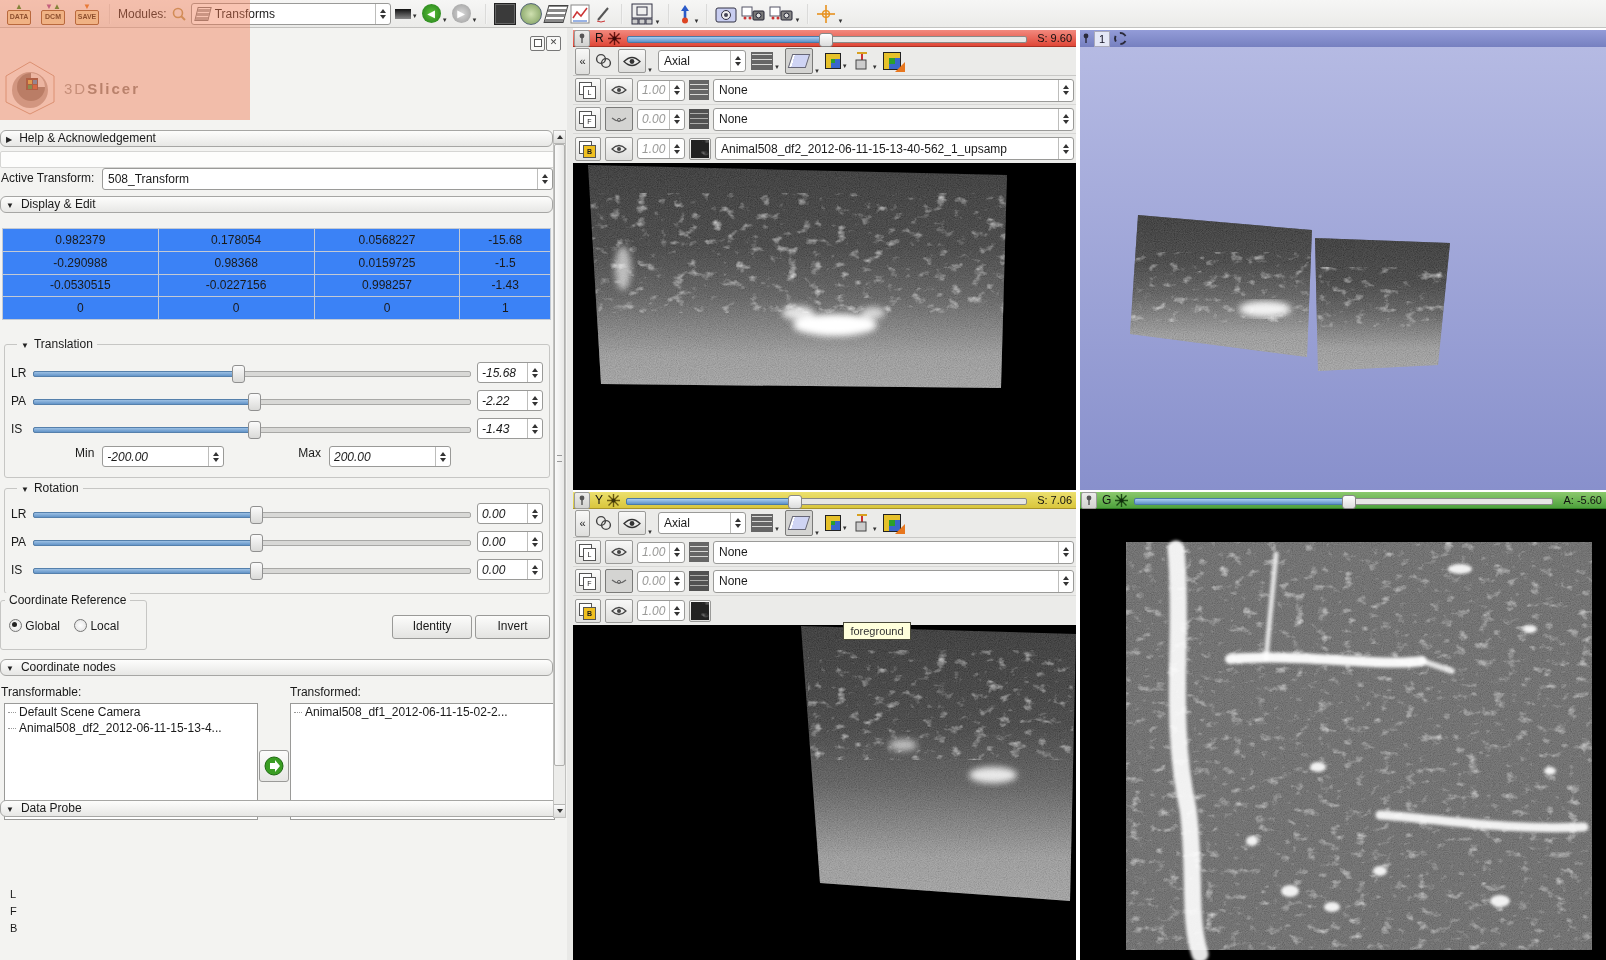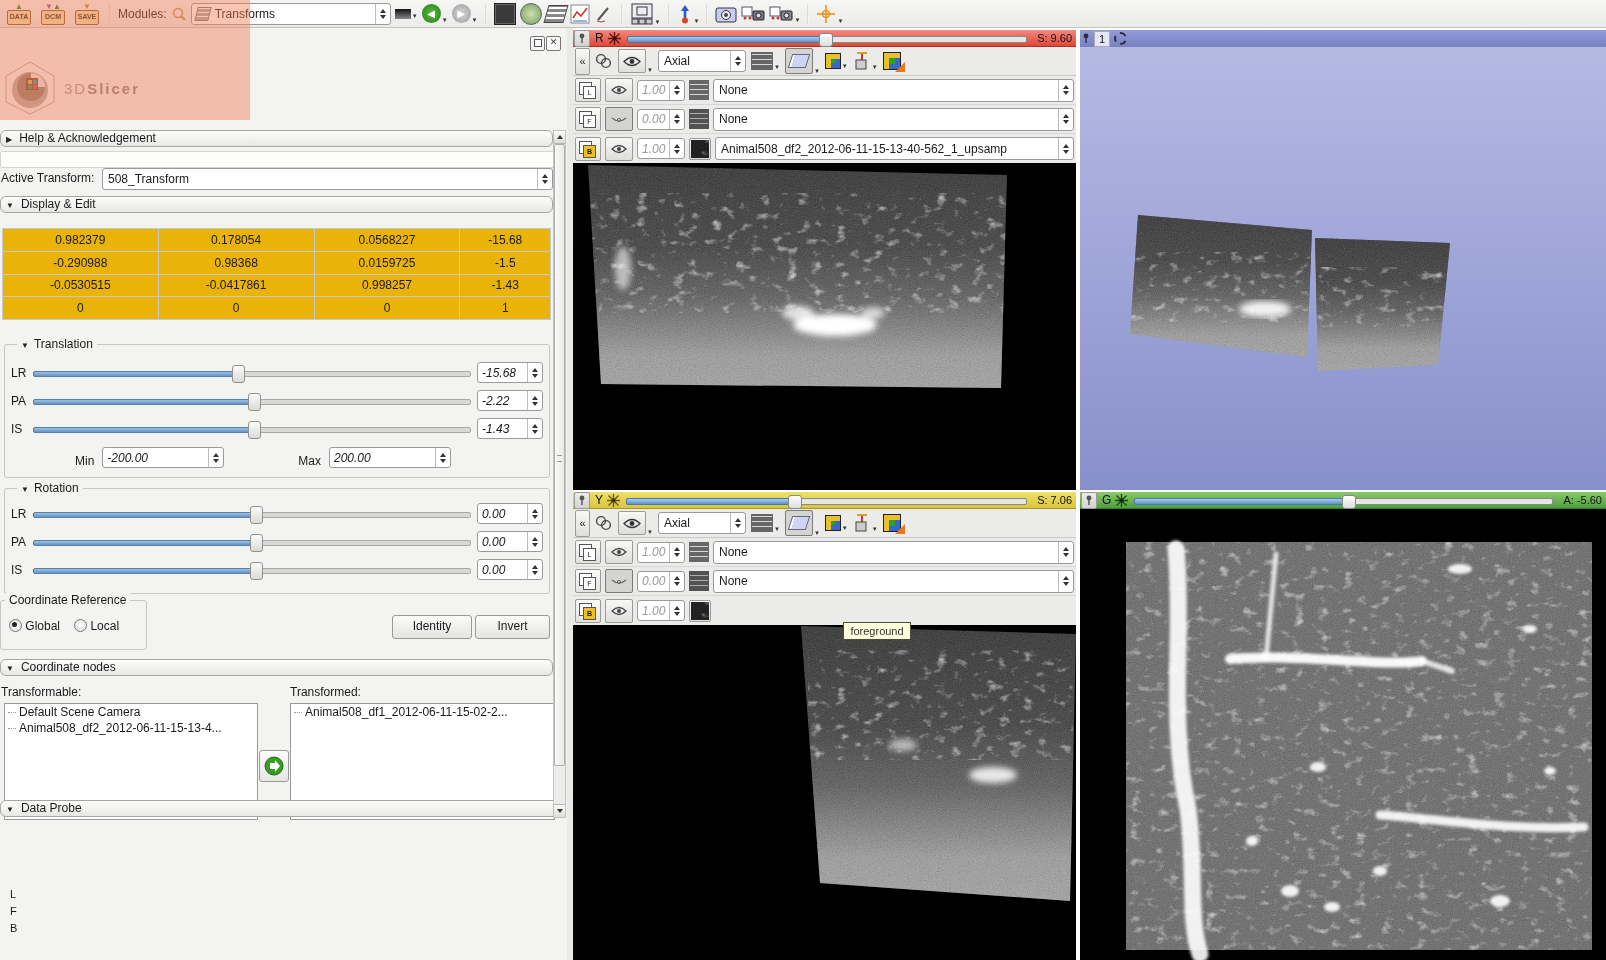--- a/index.html
+++ b/index.html
@@ -22,21 +22,21 @@
   .sa-up{width:0;height:0;border-left:3px solid transparent;border-right:3px solid transparent;border-bottom:4px solid #333;}
   .sa-dn{width:0;height:0;border-left:3px solid transparent;border-right:3px solid transparent;border-top:4px solid #333;}
   
   #panel{left:0;top:28px;width:573px;height:932px;background:#f3f3f1;}
   .cbar{background:linear-gradient(#fdfdfc,#e7e7e5);border:1px solid #a6a6a4;border-radius:6px;
         display:flex;align-items:flex-start;gap:7px;padding-left:5px;box-sizing:border-box;height:17px;}
   .tri-r::before{content:"▶";font-size:8px;color:#222;}
   .tri-d::before{content:"▼";font-size:8px;color:#222;}
   .group{border:1px solid #c6c6c4;border-radius:3px;}
   .leg{position:absolute;top:-8px;left:12px;background:#f3f3f1;padding:0 4px;display:flex;gap:5px;align-items:center;}
-  table.mx{border-collapse:collapse;width:100%;height:100%;background:#eab308;}
+  table.mx{border-collapse:collapse;width:100%;height:100%;background:#3b82f6;}
   table.mx td{border:1px solid #c3cad4;text-align:center;font-size:12px;}
   .slider{position:relative;height:16px;}
   .groove{position:absolute;left:0;right:0;top:6px;height:4px;background:#d8d8d6;border:1px solid #a8a8a6;border-radius:2px;}
   .gfill{position:absolute;left:0;top:6px;height:4px;background:linear-gradient(#9cc0e4,#6394c8);border:1px solid #5580ac;border-radius:2px;}
   .handle{position:absolute;top:0;width:11px;height:16px;background:linear-gradient(#fbfbfb,#dadad8);border:1px solid #909090;border-radius:3px;}
   .spin{background:#fff;border:1px solid #9a9a98;border-radius:3px;display:flex;align-items:center;height:21px;box-sizing:border-box;}
   .spin .sval{flex:1;padding:0 4px;white-space:nowrap;font-style:italic;}
   .pbtn{background:linear-gradient(#fcfcfb,#e3e3e1);border:1px solid #9a9a98;border-radius:3px;text-align:center;line-height:20px;}
   .radio{width:11px;height:11px;border-radius:50%;border:1px solid #777;background:radial-gradient(#fff,#ddd);display:inline-block;vertical-align:-2px;}
   .radio.sel::after{content:"";display:block;width:5px;height:5px;margin:2px;border-radius:50%;background:#222;}
@@ -284,21 +284,21 @@
         <td>-15.68</td>
       </tr>
       <tr>
         <td>-0.290988</td>
         <td>0.98368</td>
         <td>0.0159725</td>
         <td>-1.5</td>
       </tr>
       <tr>
         <td>-0.0530515</td>
-        <td>-0.0417861</td>
+        <td>-0.0227156</td>
         <td>0.998257</td>
         <td>-1.43</td>
       </tr>
       <tr>
         <td>0</td>
         <td>0</td>
         <td>0</td>
         <td>1</td>
       </tr>
     </tbody>
@@ -352,21 +352,21 @@
       </div>
       <div class="spin" style="width:66px">
         <span class="sval">-1.43</span>
         <div class="spinbtns">
             <div class="sa-up"></div>
             <div class="sa-dn"></div>
           </div>
       </div>
     </div>
 
-    <div class="abs" style="left:70px;top:101px;width:420px;height:22px;display:flex;align-items:flex-end;gap:8px">
+    <div class="abs" style="left:70px;top:101px;width:420px;height:22px;display:flex;align-items:flex-start;gap:8px">
       <span>Min</span>
       <div class="spin" style="width:122px">
         <span class="sval">-200.00</span>
         <div class="spinbtns">
             <div class="sa-up"></div>
             <div class="sa-dn"></div>
           </div>
       </div>
       <span style="margin-left:66px">Max</span>
       <div class="spin" style="width:122px">

